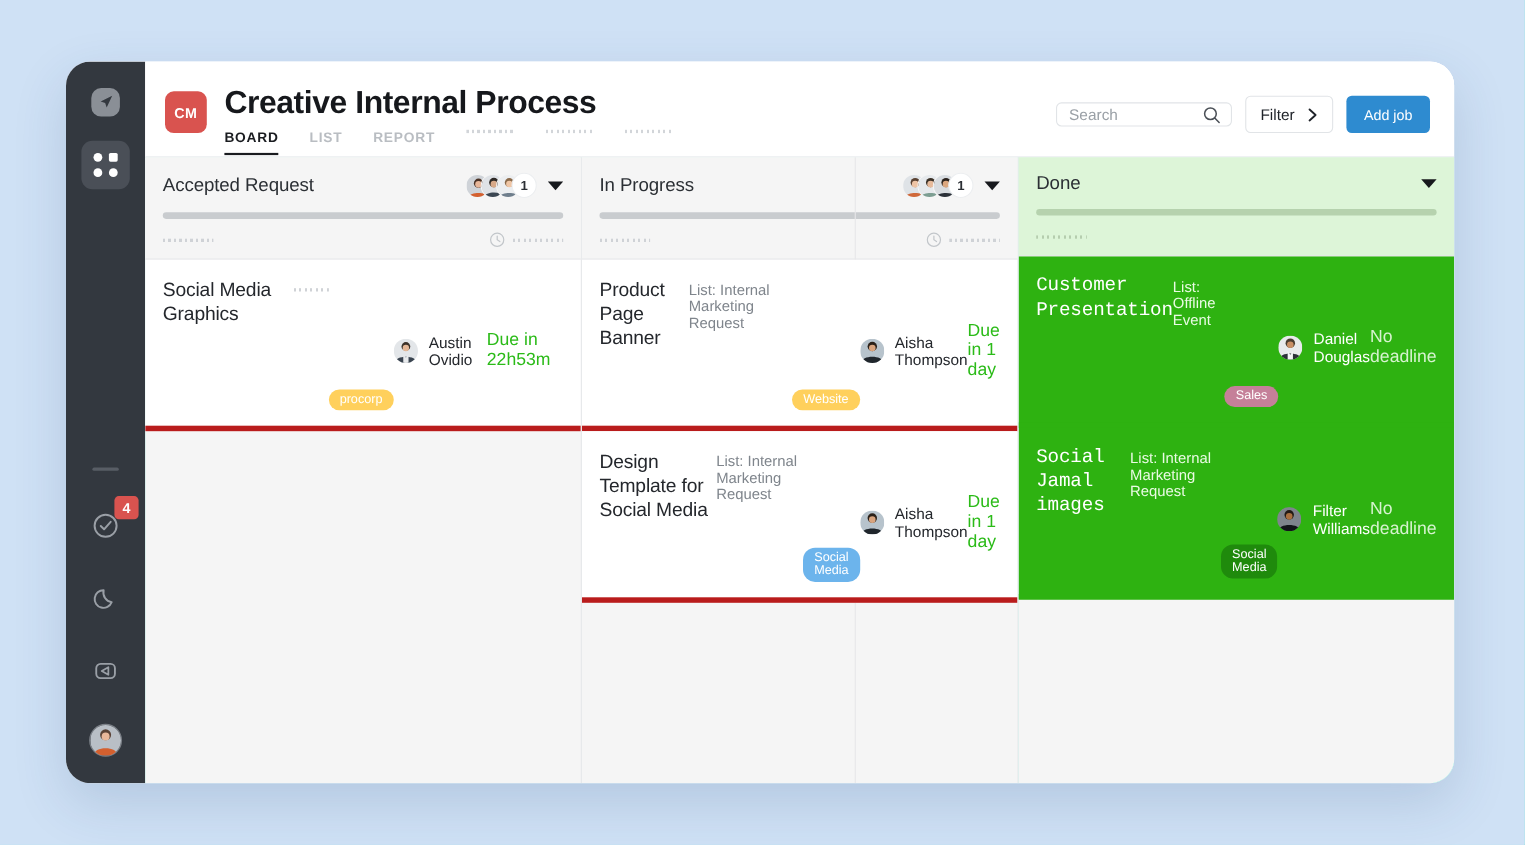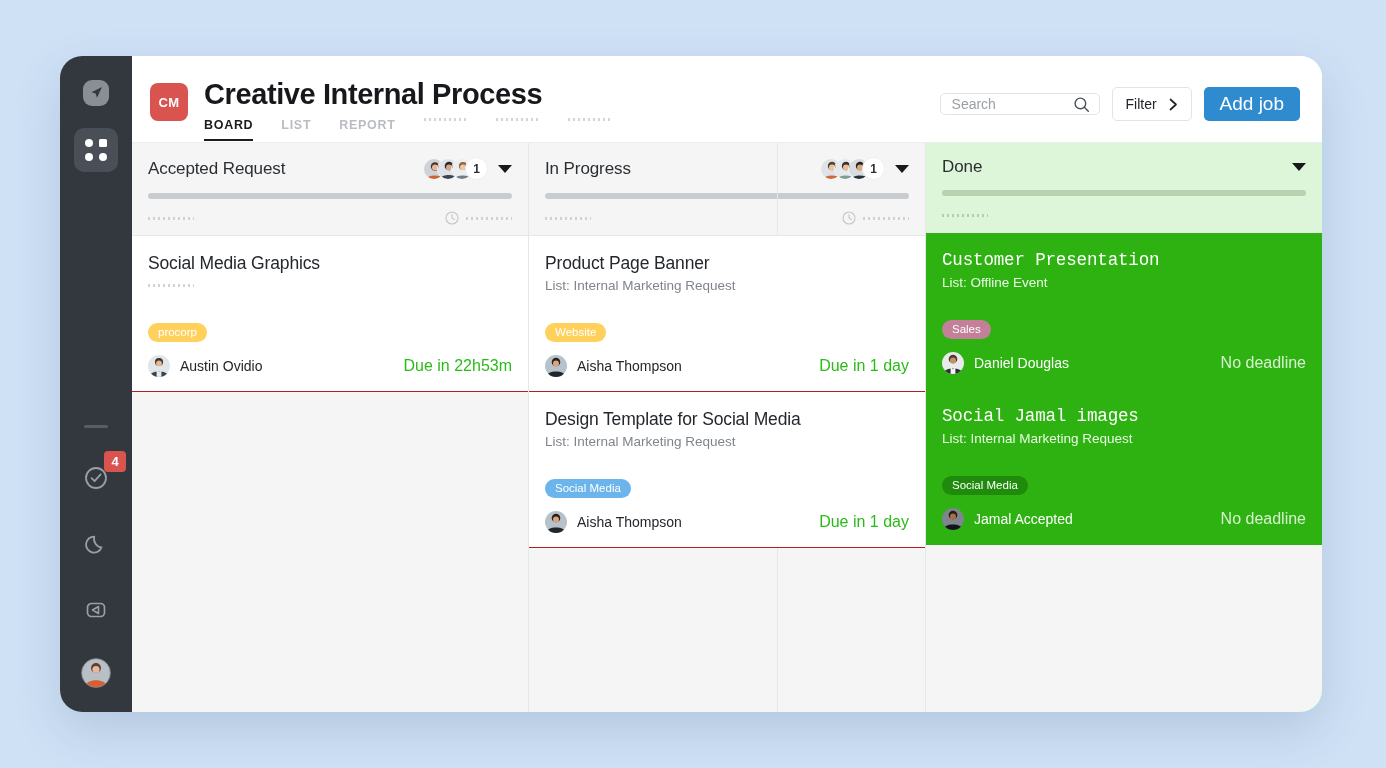--- a/index.html
+++ b/index.html
@@ -197,21 +197,21 @@
     color: #20242a;
     cursor: pointer;
   }
   .btn-primary {
     height: 34px;
     border: none;
     border-radius: 5px;
     background: #2e8bd0;
     color: #fff;
     font-family: inherit;
-    font-size: 19px;
+    font-size: 13px;
     padding: 0 16px;
     cursor: pointer;
   }
 
   
   #board {
     flex: 1;
     display: flex;
     min-height: 0;
     background: #5eead4;
@@ -298,25 +298,24 @@
   .col-meta-right {
     margin-left: auto;
     display: flex; align-items: center; gap: 7px;
   }
 
   .col-body { flex: 1; min-height: 0; overflow: hidden; }
 
   
   .card {
     background: #fff;
-    border-bottom: 1px solid #b91c1c;
+    border-bottom: 5px solid #b91c1c;
     padding: 16px 16px 14px 16px;
     min-height: 156px;
     display: flex;
-    flex-direction: column;
     cursor: pointer;
     position: relative;
   }
   .card.green { background: #2eb211; border-bottom-color: #2eb211; }
   .card-title {
     font-size: 17.5px;
     color: #24272c;
     letter-spacing: -0.15px;
     line-height: 22px;
   }
@@ -681,21 +680,21 @@
             <span class="tag" style="background:#1f8a0c">Social Media</span>
             <div class="card-footer">
               <span class="card-avatar">
                 <svg width="22" height="22" viewBox="0 0 22 22">
                     <rect width="22" height="22" fill="#7e858c"></rect>
                     <circle cx="11" cy="7" r="4.3" fill="#221a14"></circle>
                     <path d="M1 22 C1 14.5 21 14.5 21 22 Z" fill="#121519"></path>
                     <circle cx="11" cy="8.4" r="3" fill="#a9703f"></circle>
                   </svg>
               </span>
-              <span class="assignee">Jamal Accepted</span>
+              <span class="assignee">Filter Williams</span>
               <span class="due">No deadline</span>
             </div>
           </div>
 
         </div>
       </div>
 
     </div>
   </div>
 </div>

